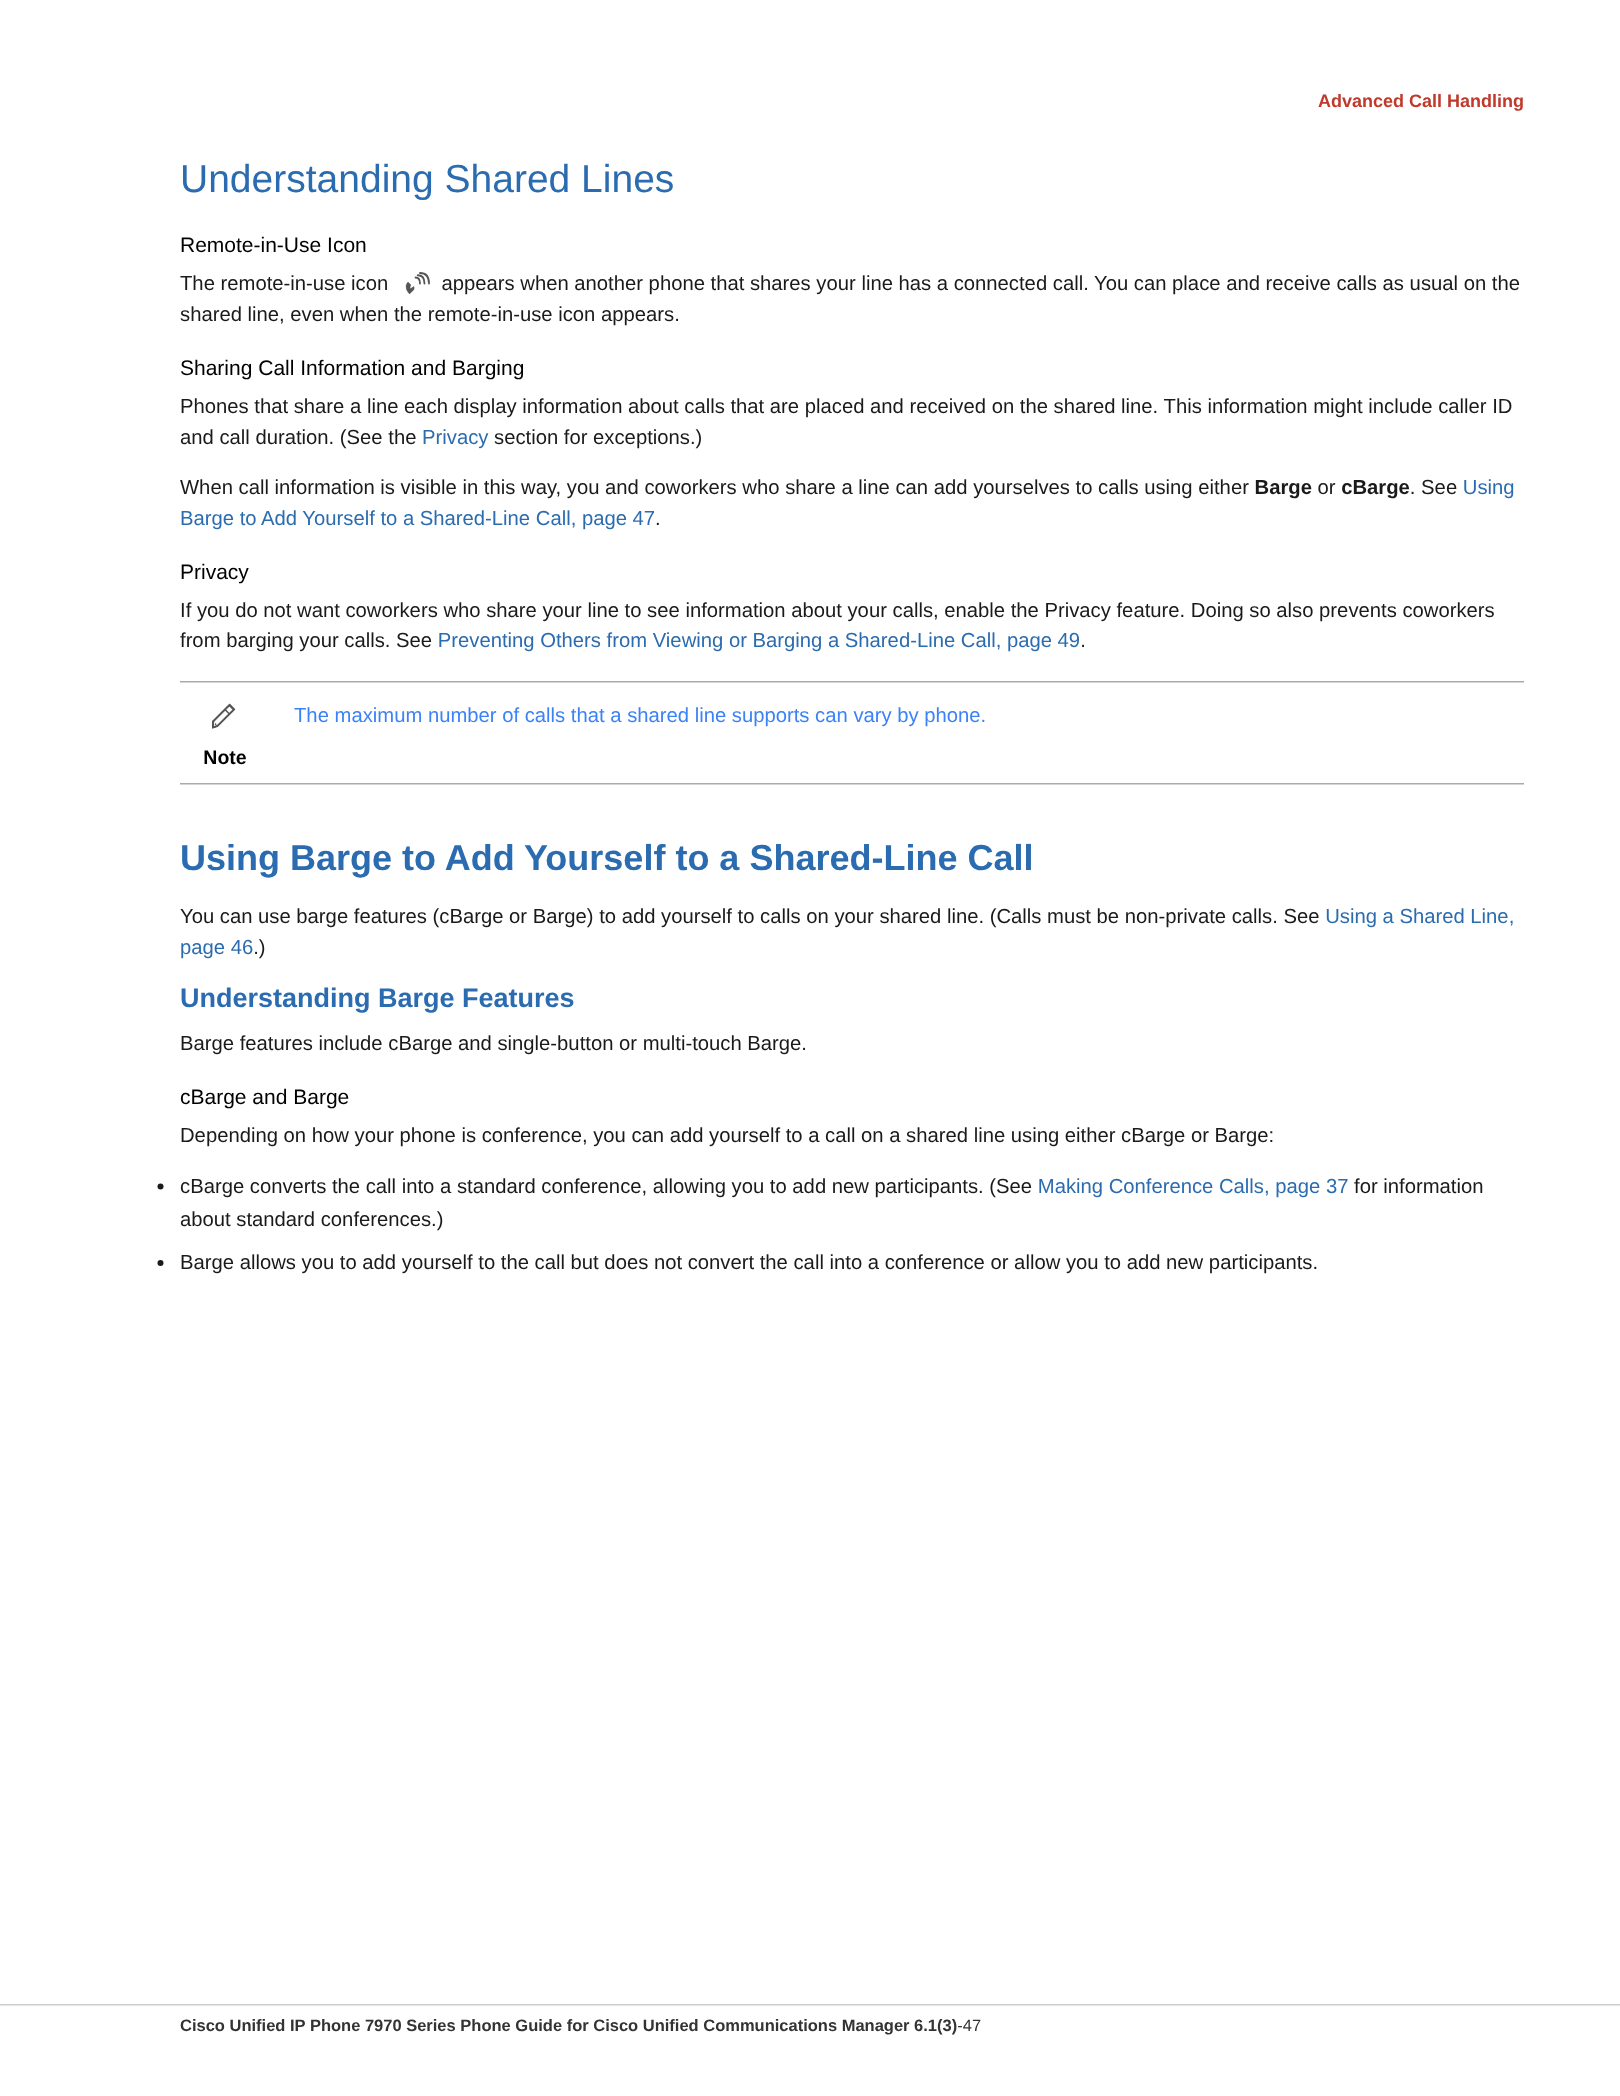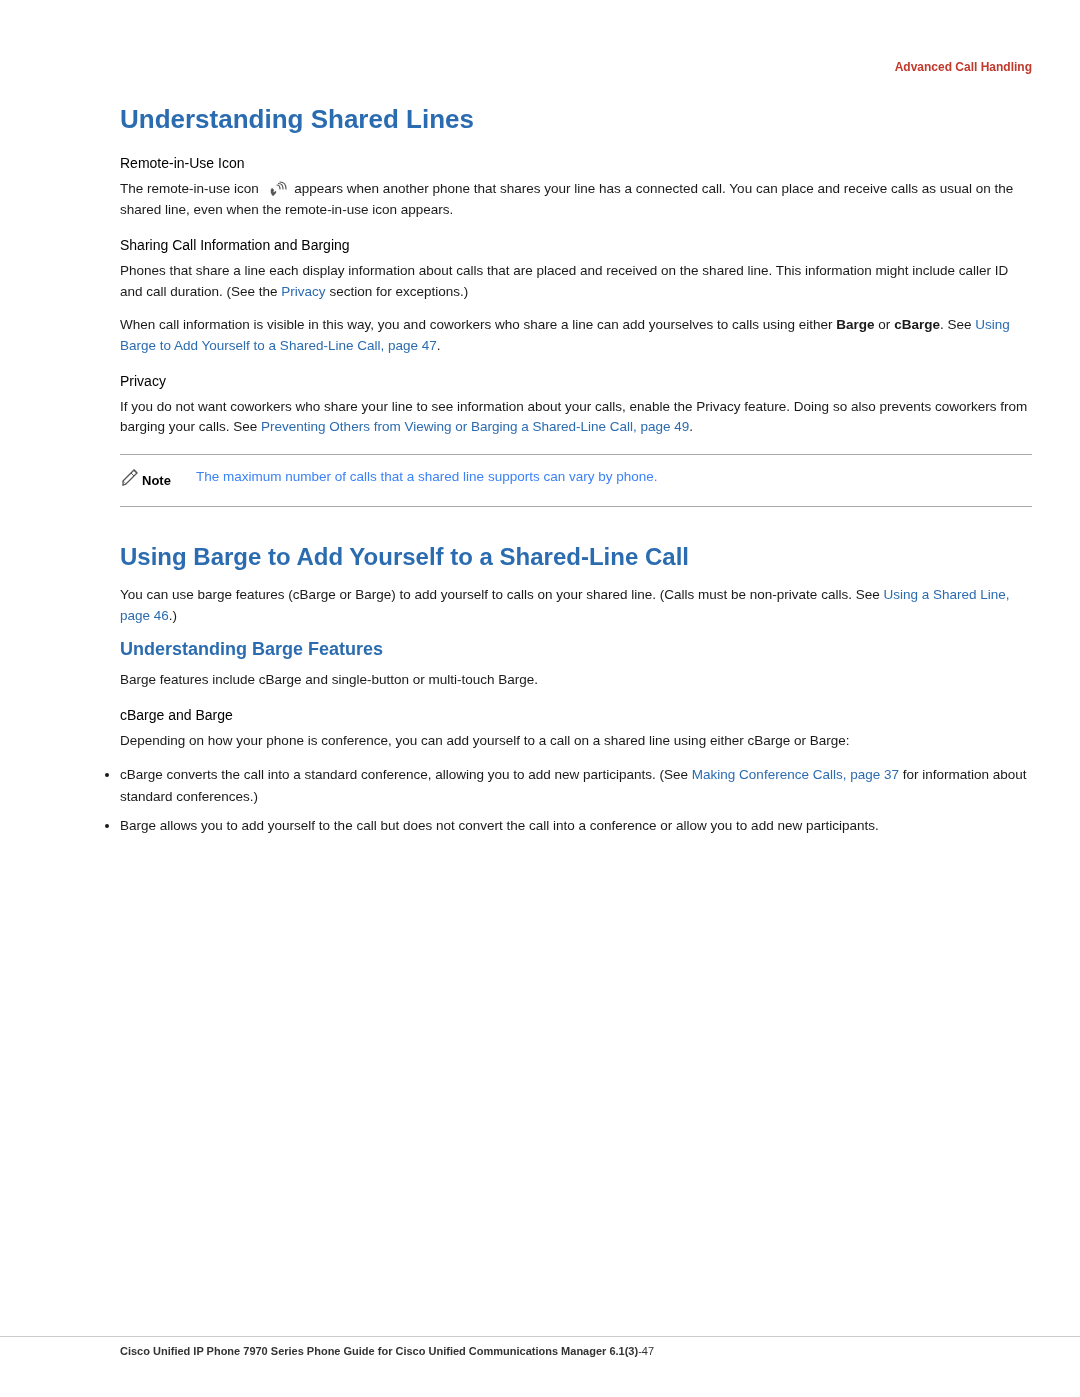--- a/index.html
+++ b/index.html
@@ -15,40 +15,40 @@
       color: #000000;
       width: 1080px;
       min-height: 1397px;
       position: relative;
     }
 
     .page-container {
       width: 1080px;
       min-height: 1397px;
       background: #ffffff;
-      padding: 60px 48px 60px 120px;
+      padding: 60px 64px 60px 120px;
       position: relative;
     }
 
     .header-area {
       display: flex;
       justify-content: flex-end;
       margin-bottom: 30px;
     }
 
     .chapter-title {
       font-size: 12px;
       font-weight: bold;
       color: #c0392b;
       text-align: right;
     }
 
     .section-title {
       font-size: 26px;
-      font-weight: bold;
+      font-weight: normal;
       color: #2b6cb0;
       margin-bottom: 20px;
       border-bottom: none;
     }
 
     .subsection-heading {
       font-size: 14px;
       font-weight: normal;
       color: #000000;
       margin-bottom: 8px;
@@ -76,21 +76,21 @@
       align-items: flex-start;
       border-top: 1px solid #aaaaaa;
       border-bottom: 1px solid #aaaaaa;
       padding: 10px 0;
       margin: 16px 0 20px 0;
       gap: 16px;
     }
 
     .note-icon-area {
       display: flex;
-      flex-direction: row;
+      flex-direction: column;
       align-items: center;
       min-width: 60px;
     }
 
     .pencil-icon {
       font-size: 20px;
       color: #555;
       margin-bottom: 4px;
     }
 

